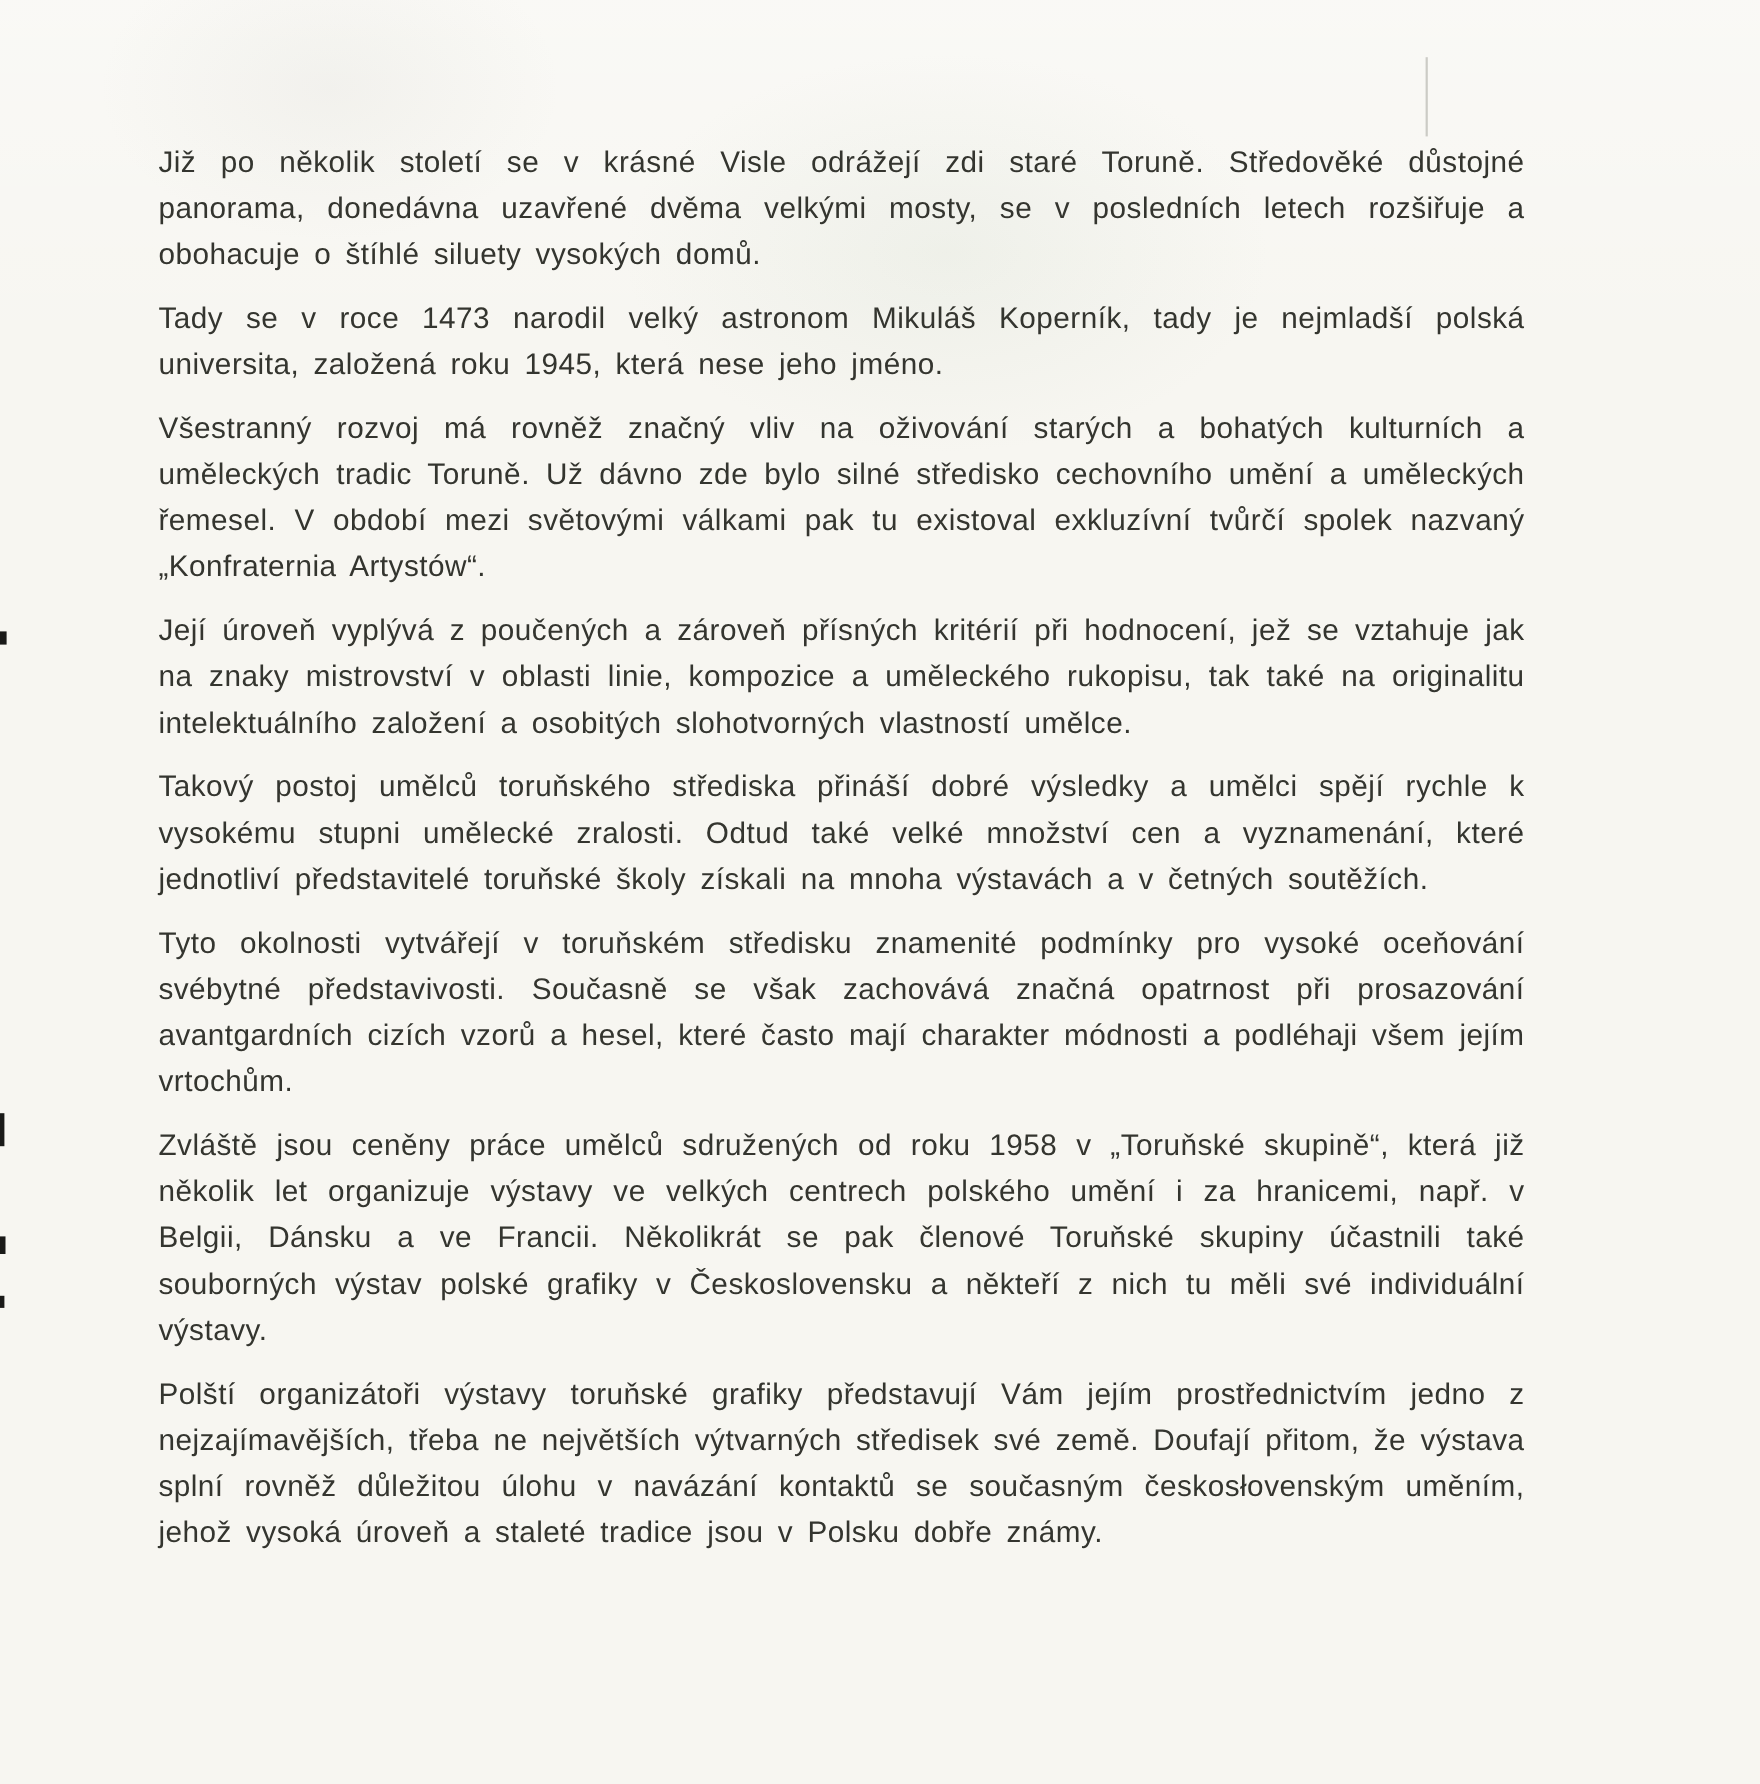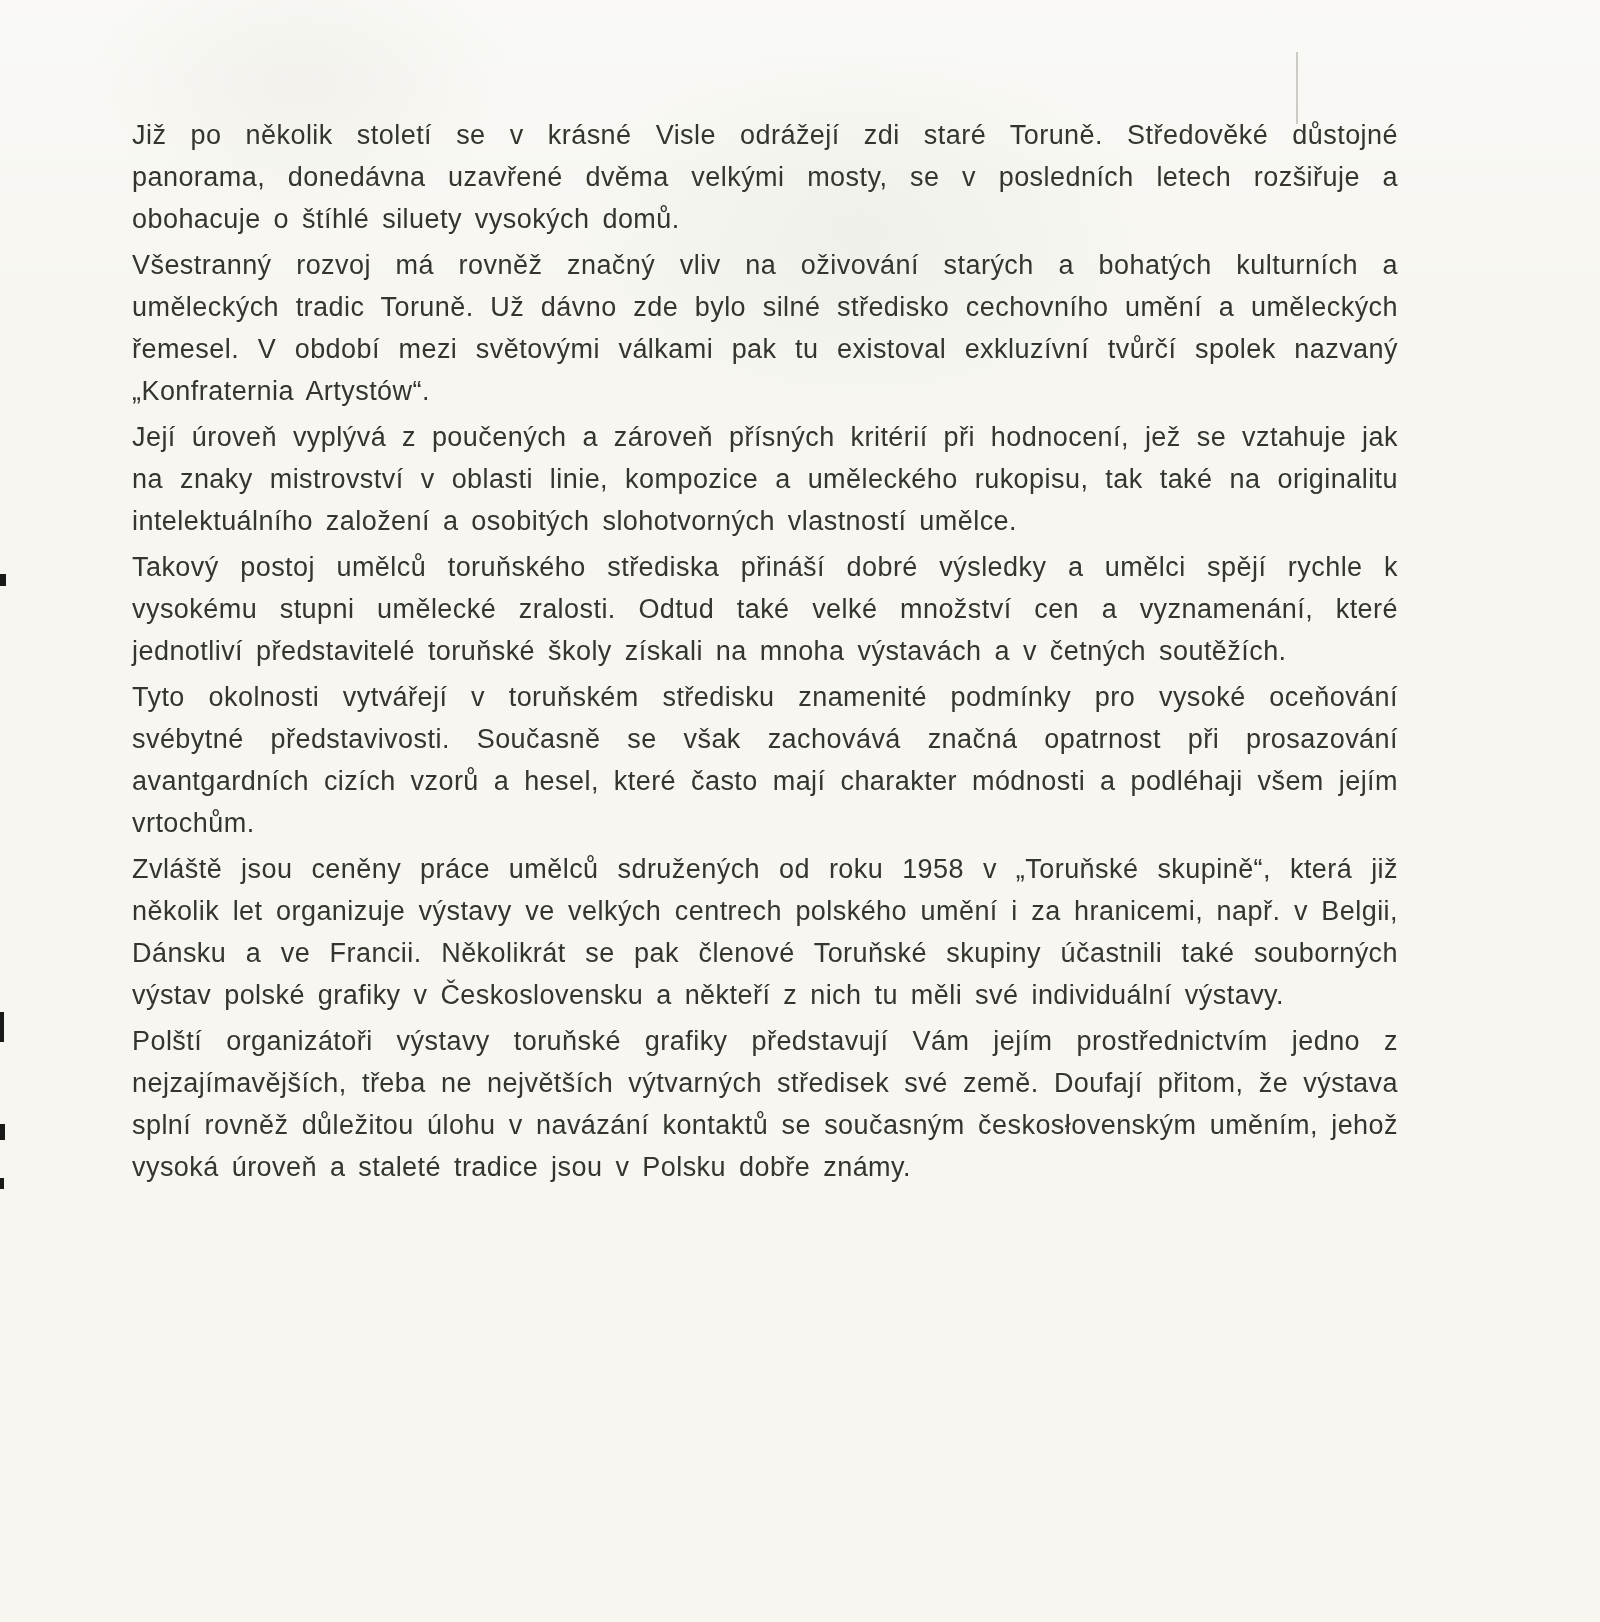--- a/index.html
+++ b/index.html
@@ -33,39 +33,40 @@
     width: 1274px;
     font-family: "Liberation Sans", "DejaVu Sans", sans-serif;
     font-size: 27px;
     line-height: 42px;
     color: #34352f;
     letter-spacing: 0.45px;
     word-spacing: 5px;
     text-align: justify;
   }
   .text-block p {
-    margin: 4px;
+    margin: 16px;
   }
   .artifact {
     position: absolute;
     background: #1a1a18;
   }
   .artifact.a1 { left: 0; top: 574px;  width: 6px; height: 12px; }
   .artifact.a2 { left: 0; top: 1012px; width: 4px; height: 30px; }
   .artifact.a3 { left: 0; top: 1124px; width: 5px; height: 16px; }
   .artifact.a4 { left: 0; top: 1178px; width: 4px; height: 11px; }
   .artifact.a5 { left: 1296px; top: 52px; width: 2px; height: 72px; background: rgba(120,120,110,0.35); }
 </style>
 </head>
 <body>
 
 <div class="page">
 
   <div class="text-block">
     <p>Již po několik století se v krásné Visle odrážejí zdi staré Toruně. Středověké důstojné panorama, donedávna uzavřené dvěma velkými mosty, se v posledních letech rozšiřuje a obohacuje o štíhlé siluety vysokých domů.</p>
+    <p>Tady se v roce 1473 narodil velký astronom Mikuláš Koperník, tady je nejmladší polská universita, založená roku 1945, která nese jeho jméno.</p>
     <p>Všestranný rozvoj má rovněž značný vliv na oživování starých a bohatých kulturních a uměleckých tradic Toruně. Už dávno zde bylo silné středisko cechovního umění a uměleckých řemesel. V období mezi světovými válkami pak tu existoval exkluzívní tvůrčí spolek nazvaný „Konfraternia Artystów“.</p>
     <p>Její úroveň vyplývá z poučených a zároveň přísných kritérií při hodnocení, jež se vztahuje jak na znaky mistrovství v oblasti linie, kompozice a uměleckého rukopisu, tak také na originalitu intelektuálního založení a osobitých slohotvorných vlastností umělce.</p>
     <p>Takový postoj umělců toruňského střediska přináší dobré výsledky a umělci spějí rychle k vysokému stupni umělecké zralosti. Odtud také velké množství cen a vyznamenání, které jednotliví představitelé toruňské školy získali na mnoha výstavách a v četných soutěžích.</p>
     <p>Tyto okolnosti vytvářejí v toruňském středisku znamenité podmínky pro vysoké oceňování svébytné představivosti. Současně se však zachovává značná opatrnost při prosazování avantgardních cizích vzorů a hesel, které často mají charakter módnosti a podléhaji všem jejím vrtochům.</p>
     <p>Zvláště jsou ceněny práce umělců sdružených od roku 1958 v „Toruňské skupině“, která již několik let organizuje výstavy ve velkých centrech polského umění i za hranicemi, např. v Belgii, Dánsku a ve Francii. Několikrát se pak členové Toruňské skupiny účastnili také souborných výstav polské grafiky v Československu a někteří z nich tu měli své individuální výstavy.</p>
     <p>Polští organizátoři výstavy toruňské grafiky představují Vám jejím prostřednictvím jedno z nejzajímavějších, třeba ne největších výtvarných středisek své země. Doufají přitom, že výstava splní rovněž důležitou úlohu v navázání kontaktů se současným českosłovenským uměním, jehož vysoká úroveň a staleté tradice jsou v Polsku dobře známy.</p>
   </div>
 
   <div class="artifact a1"></div>
   <div class="artifact a2"></div>

